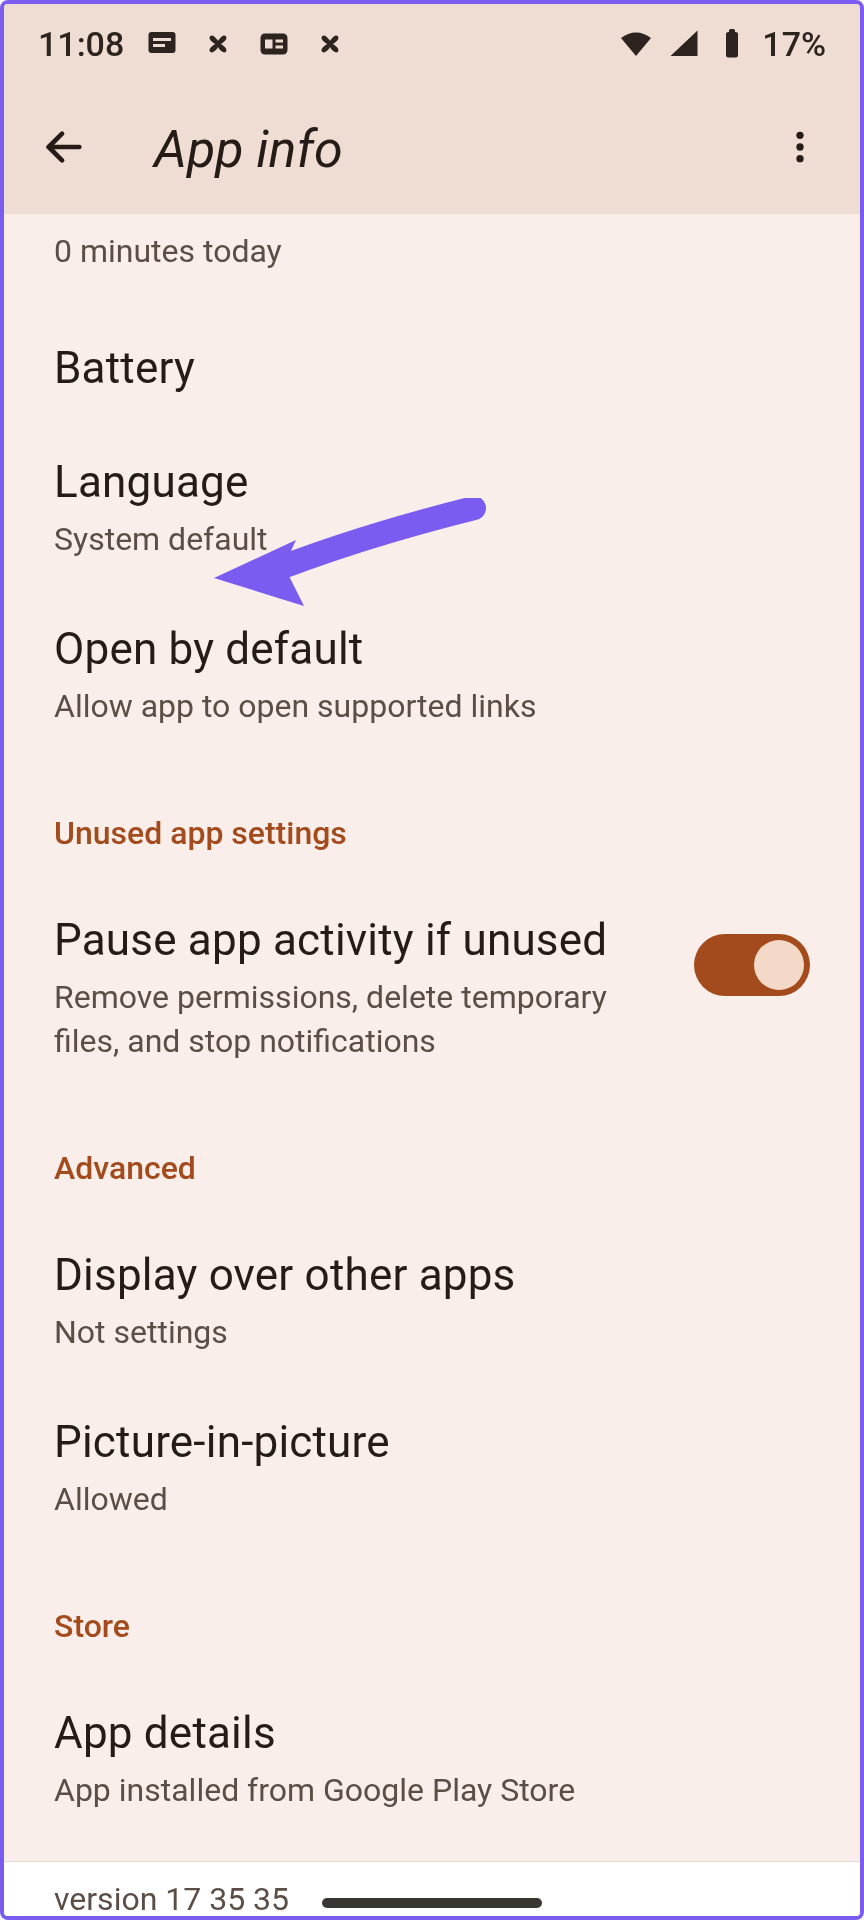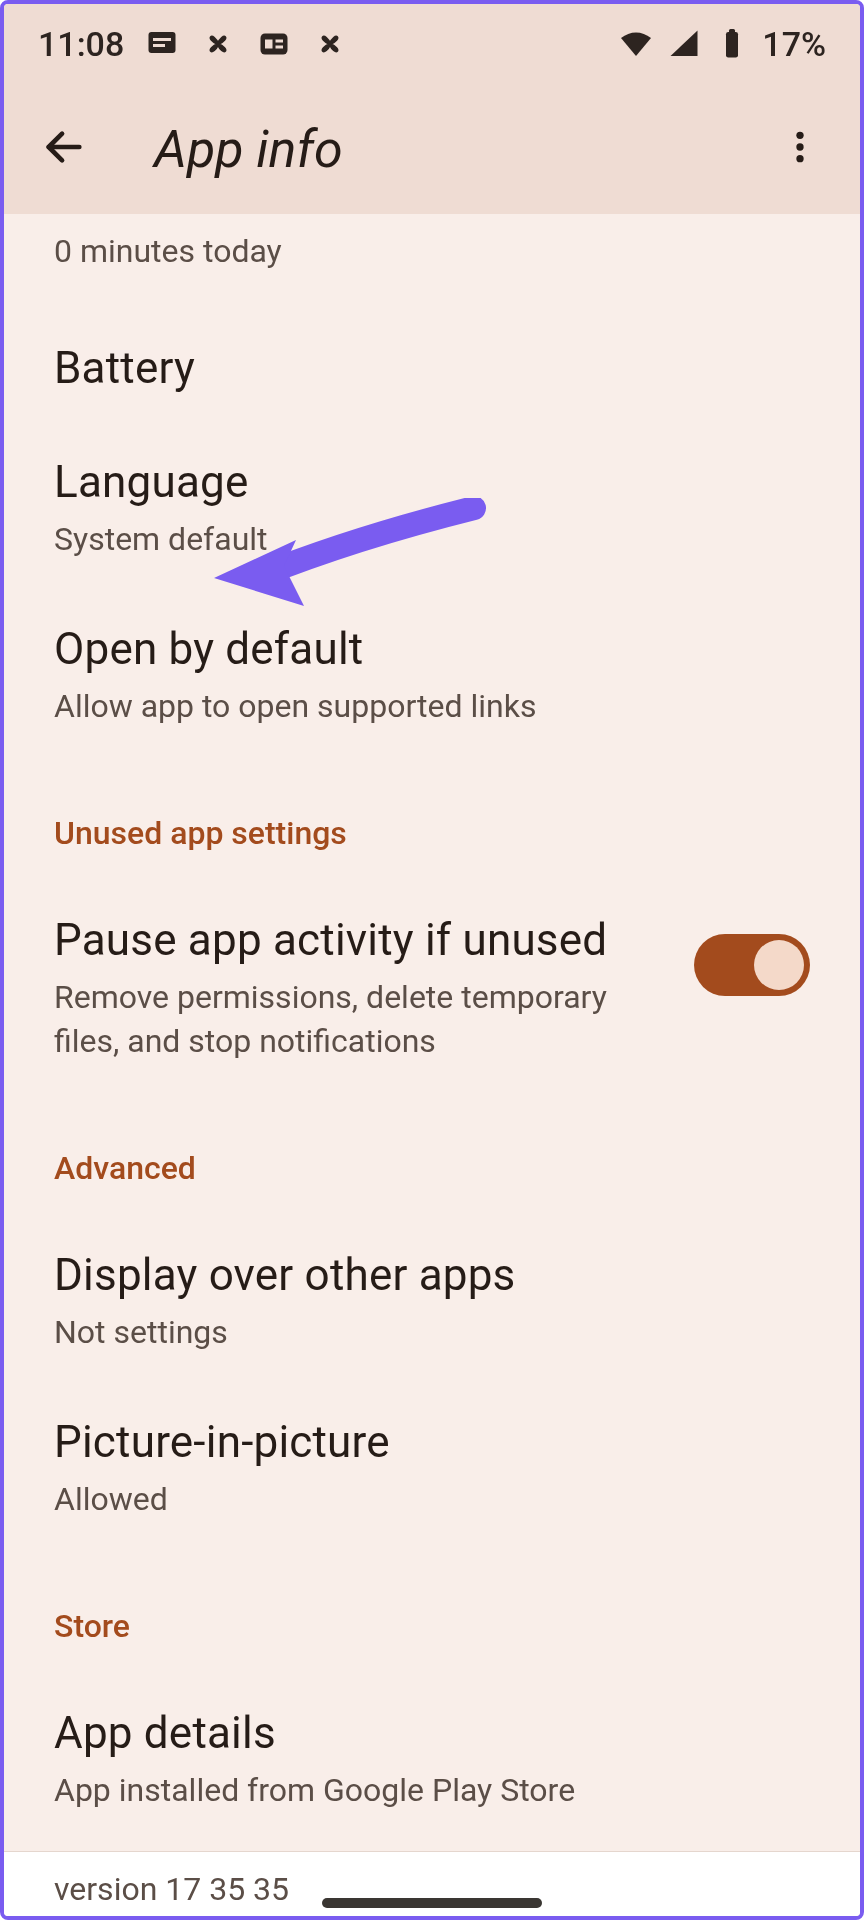--- a/index.html
+++ b/index.html
@@ -134,21 +134,21 @@
   }
   
   .arrow {
     position: absolute;
     left: 200px;
     top: 284px;
     pointer-events: none;
   }
   
   .version-strip {
-    height: 65px;
+    height: 55px;
     background: #ffffff;
     border-top: 1px solid #e5d6ce;
     padding: 18px 50px 0 50px;
     font-size: 32px;
     color: #5b4e47;
     overflow: hidden;
     position: relative;
     margin-top: 8px;
   }
 </style>

